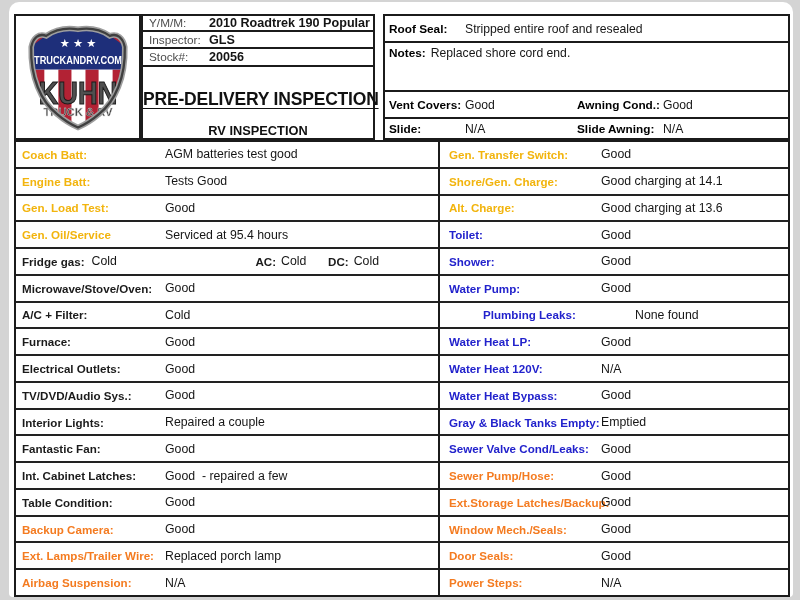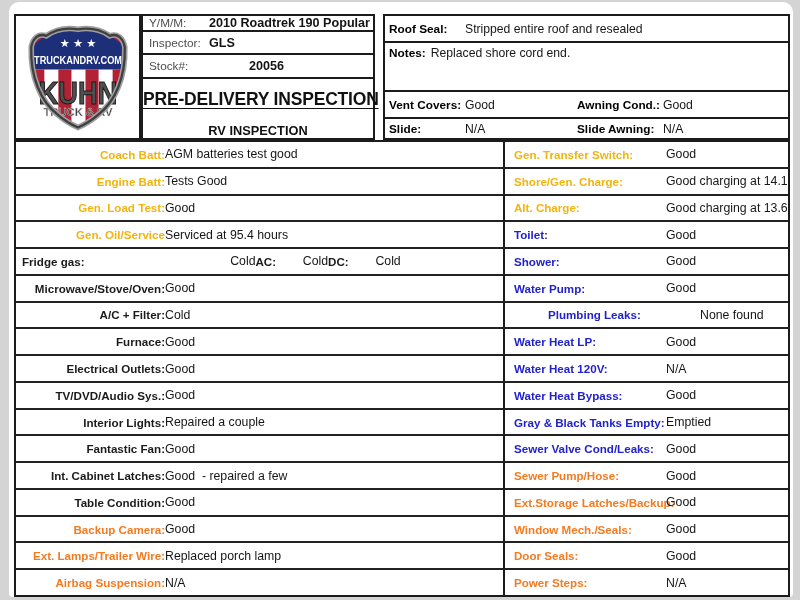--- a/index.html
+++ b/index.html
@@ -13,24 +13,24 @@
   .box { position:absolute; border:2.5px solid #1b1b1b; background:#fff; }
 
   
   .logo-box { left:5px; top:12px; width:127px; height:126px; display:flex;
               align-items:center; justify-content:center; }
   .logo-box svg { width:116px; height:114px; }
 
   
   .info-box { left:132px; top:12px; width:234px; height:126px; display:flex; flex-direction:column; }
   .info-row { display:flex; align-items:center; border-bottom:2px solid #1b1b1b; padding-left:6px; }
-  .info-row.r1 { height:16px; } .info-row.r2 { height:23px; } .info-row.r3 { height:24px;gap:40px; }
+  .info-row.r1 { height:16px; } .info-row.r2 { height:23px; } .info-row.r3 { height:24px; }
   .info-lbl { color:#4e4e4e; font-size:11.8px; width:57px; flex:none; }
   .info-val { color:#141414; font-size:12.6px; font-weight:700; margin-left:3px; white-space:nowrap; }
-  .title-cell { flex:1; text-align:center; padding-top:10px;border-radius:14px; }
+  .title-cell { flex:1; text-align:center; padding-top:22px;border-radius:14px; }
   .form-title { font-size:17.5px; font-weight:700; color:#111; letter-spacing:-0.2px;
                 text-decoration:underline; text-underline-offset:3px; white-space:nowrap; }
   .form-subtitle { font-size:12.8px; font-weight:700; color:#111; margin-top:13px; }
 
   
   .notes-box { left:374px; top:12px; width:407px; height:126px; display:flex; flex-direction:column; }
   .n-row { display:flex; align-items:center; padding-left:4px; }
   .n-row + .n-row { border-top:2px solid #1b1b1b; }
   .n-row.notes { height:49px; align-items:flex-start; padding-top:3px; }
   .n-row.roof  { height:25px; }
@@ -39,21 +39,21 @@
   .red-lbl { font-weight:700; font-size:11.8px; white-space:nowrap; }
   .n-val  { font-size:12.2px; color:#161616; white-space:pre; }
   .w76  { width:76px;  flex:none; }
   .w112 { width:112px; flex:none; }
   .w86  { width:86px;  flex:none; }
   .notes .red-lbl { margin-right:5px; }
 
   
   .grid { left:5px; top:138px; width:776px; height:457px; display:flex; padding:0; }
   .col { display:flex; flex-direction:column; height:100%; }
-  .col-left  { width:489px; flex:none; border-right:2.5px solid #1b1b1b;text-align:right; }
+  .col-left  { width:424px; flex:none; border-right:2.5px solid #1b1b1b; }
   .col-right { flex:1; }
   .row { flex:1; display:flex; align-items:center; padding-left:6px; overflow:hidden; }
   .row + .row { border-top:2px solid #222; }
   .col-right .row { padding-left:9px; }
   .lbl { font-weight:700; font-size:11.6px; width:143px; flex:none; white-space:nowrap; }
   .col-right .lbl { width:152px; }
   .val { font-size:12.3px; color:#161616; white-space:pre; }
   .row.multi .lbl { width:auto; }
   .row.multi .val { width:164px; flex:none; margin-left:7px; }
   .pair-lbl { font-weight:700; font-size:11.6px; color:#1b1b1b; margin-right:5px; white-space:nowrap; }

